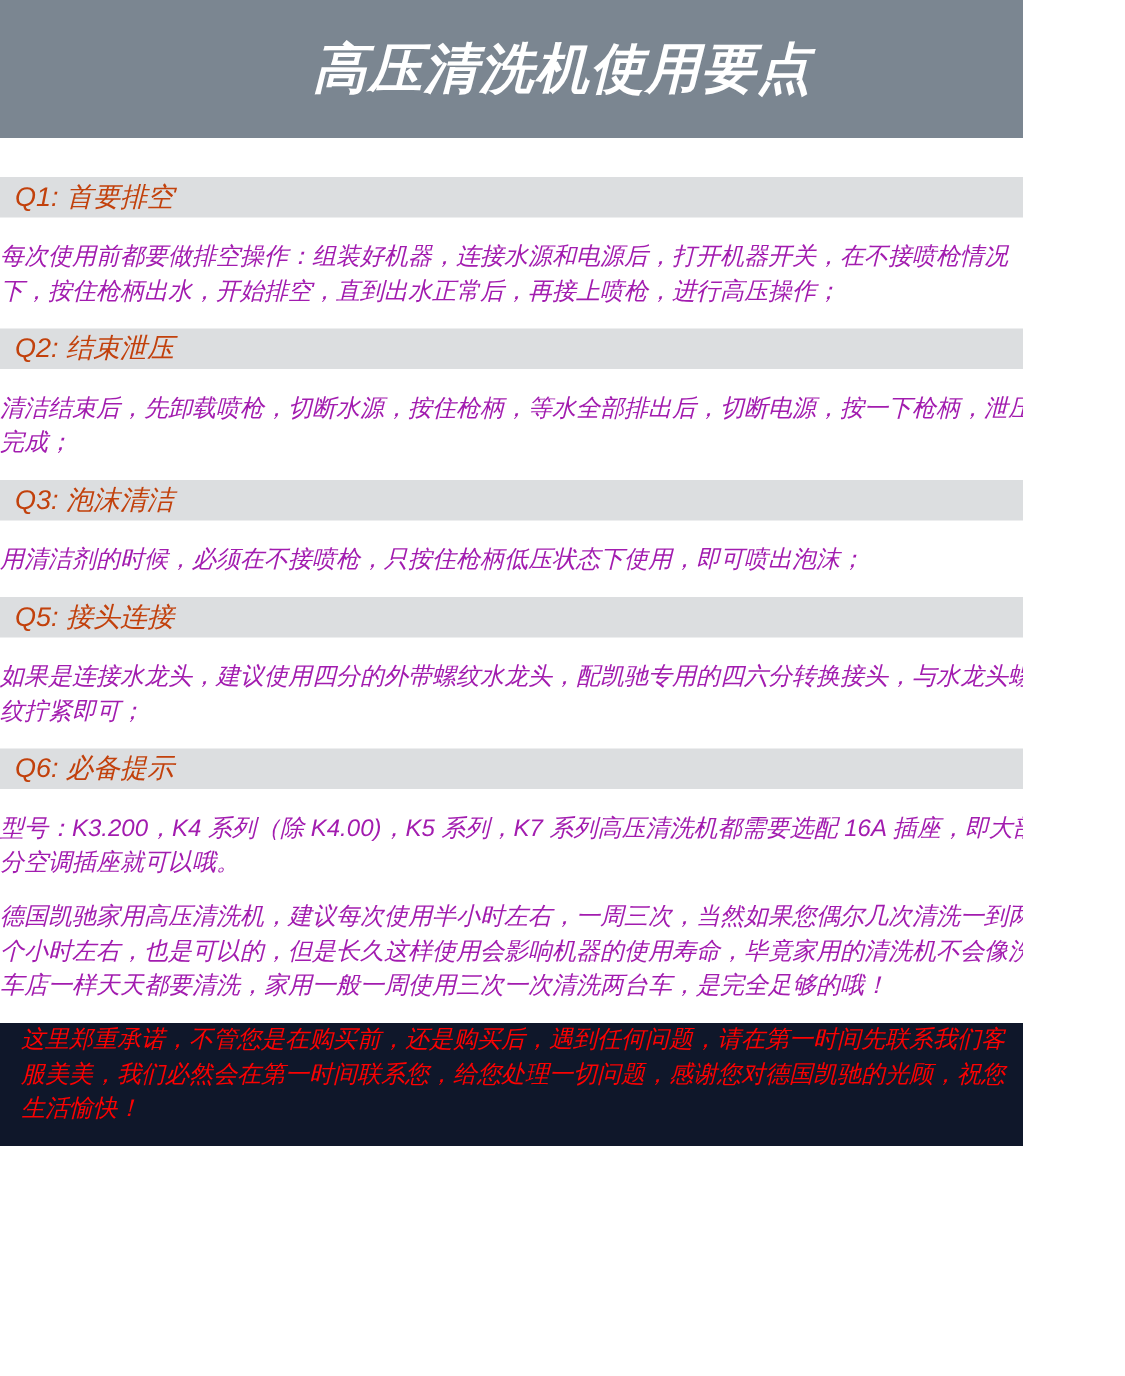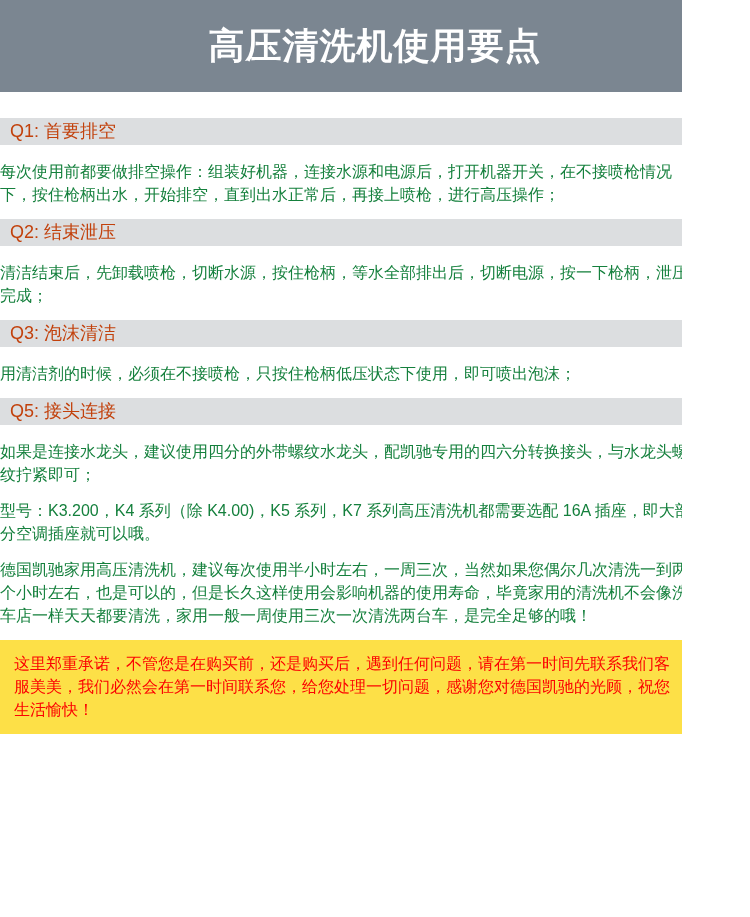--- a/index.html
+++ b/index.html
@@ -7,20 +7,21 @@
     padding: 0;
     background: #ffffff;
     width: 750px;
     font-family: "Liberation Sans", "DejaVu Sans", sans-serif;
   }
   .page {
     width: 682px;
     height: 917px;
     background: #ffffff;
     overflow: hidden;
+    font-style: italic;
   }
   .banner {
     width: 750px;
     height: 92px;
     background: #7b8691;
     display: flex;
     align-items: center;
     justify-content: center;
   }
   .banner-title {
@@ -45,32 +46,32 @@
     font-size: 18px;
     padding-left: 10px;
     margin: 0 0 15px 0;
     white-space: nowrap;
     overflow: hidden;
   }
   .qbody {
     margin: 0 0 13px 0;
     font-size: 16px;
     line-height: 23px;
-    color: #15803d;
+    color: #a21caf;
     text-align: left;
   }
   .notice {
     box-sizing: border-box;
     width: 694px;
     margin-top: 3px;
-    background: #fde047;
+    background: #0f172a;
     color: #fb0202;
     font-size: 16px;
     line-height: 23px;
-    padding: 12px 16px 13px 14px;
+    padding: 0 16px 13px 14px;
   }
 </style>
 </head>
 <body>
 
 <div class="page">
 
   <div class="banner">
     <h1 class="banner-title">高压清洗机使用要点</h1>
   </div>
@@ -92,20 +93,21 @@
       <p class="qbody">用清洁剂的时候，必须在不接喷枪，只按住枪柄低压状态下使用，即可喷出泡沫；</p>
     </section>
 
 
     <section>
       <div class="qbar">Q5: 接头连接</div>
       <p class="qbody">如果是连接水龙头，建议使用四分的外带螺纹水龙头，配凯驰专用的四六分转换接头，与水龙头螺纹拧紧即可；</p>
     </section>
 
     <section>
+      <div class="qbar">Q6: 必备提示</div>
       <p class="qbody">型号：K3.200，K4 系列（除 K4.00)，K5 系列，K7 系列高压清洗机都需要选配 16A 插座，即大部分空调插座就可以哦。</p>
     </section>
 
     <section>
       <p class="qbody">德国凯驰家用高压清洗机，建议每次使用半小时左右，一周三次，当然如果您偶尔几次清洗一到两个小时左右，也是可以的，但是长久这样使用会影响机器的使用寿命，毕竟家用的清洗机不会像洗车店一样天天都要清洗，家用一般一周使用三次一次清洗两台车，是完全足够的哦！</p>
     </section>
 
     <div class="notice">这里郑重承诺，不管您是在购买前，还是购买后，遇到任何问题，请在第一时间先联系我们客服美美，我们必然会在第一时间联系您，给您处理一切问题，感谢您对德国凯驰的光顾，祝您生活愉快！</div>
 
   </div>

